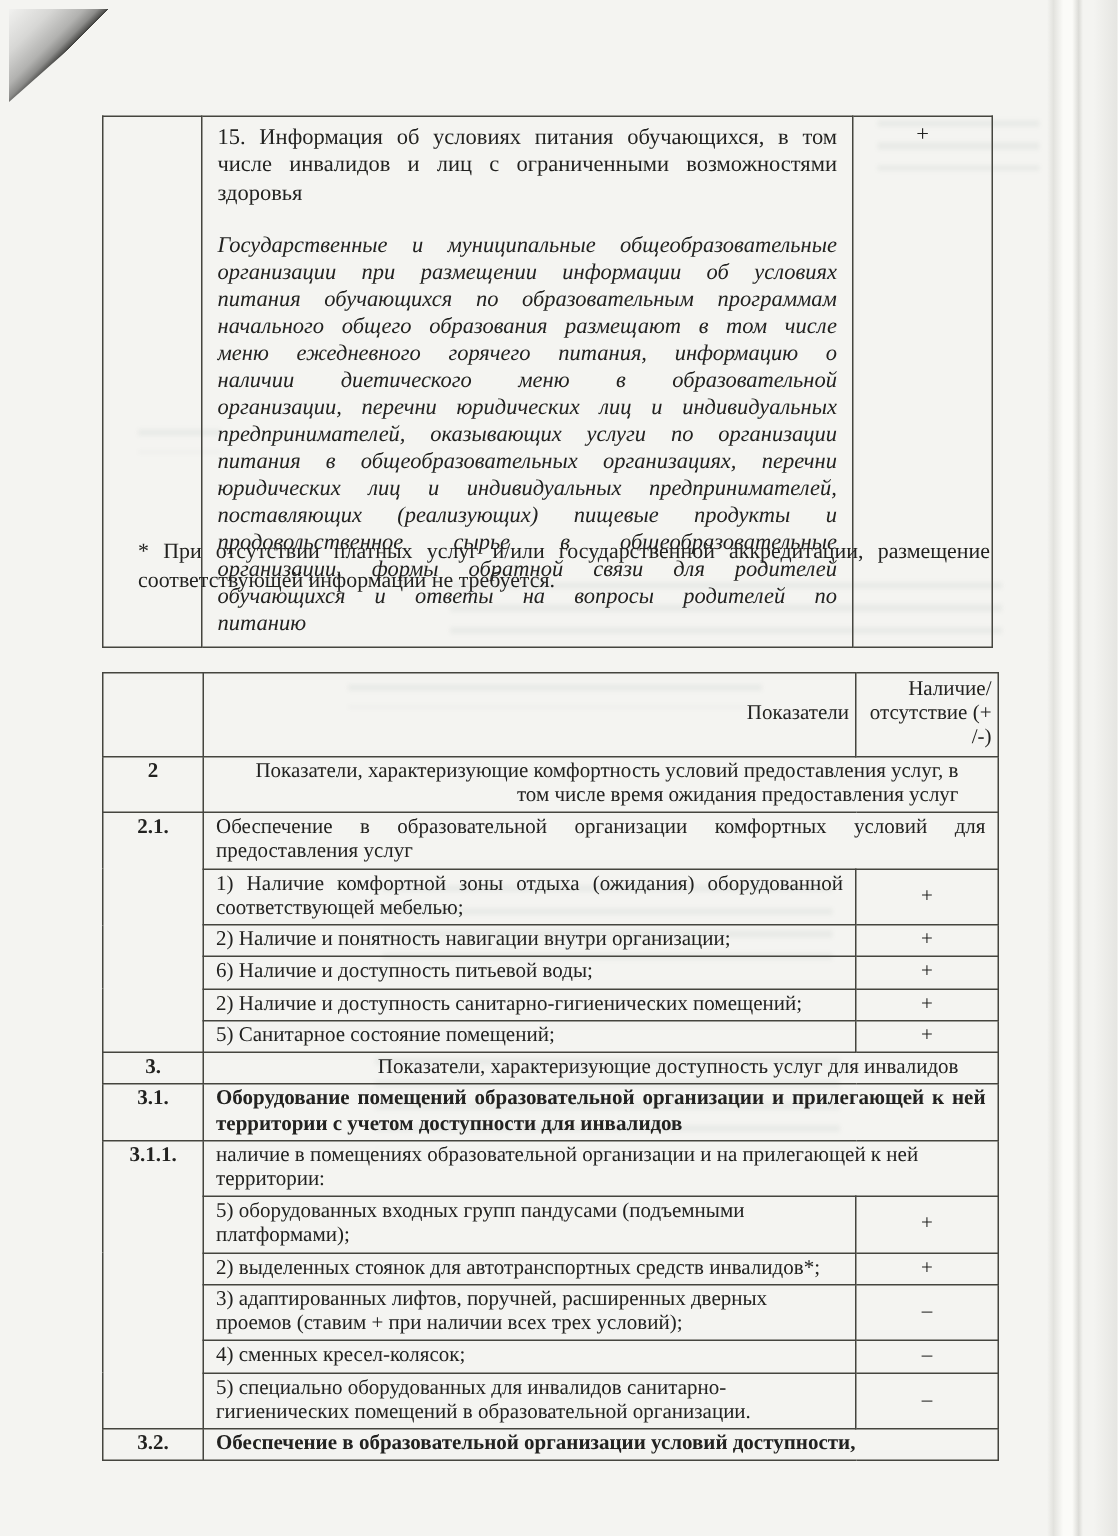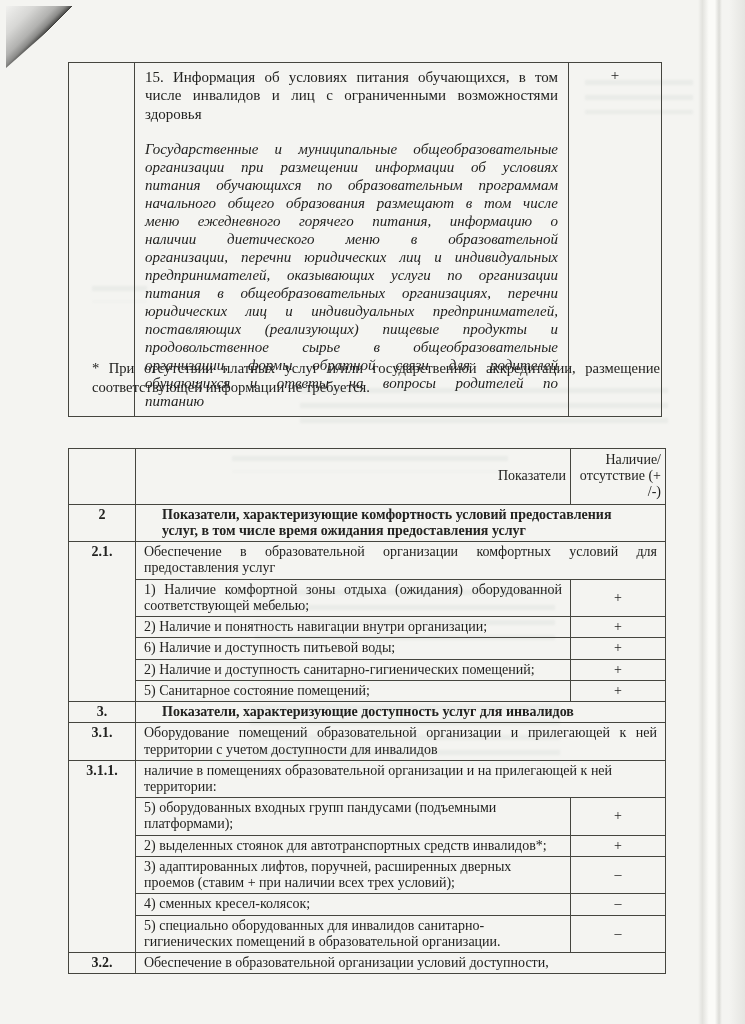--- a/index.html
+++ b/index.html
@@ -25,41 +25,41 @@
     background:linear-gradient(to right,rgba(120,120,112,0) 0%,rgba(120,120,112,.12) 100%);
   }
   .ghost{
     position:absolute;opacity:.55;filter:blur(1.4px);pointer-events:none;
     background:repeating-linear-gradient(to bottom,rgba(105,125,120,.14) 0 5px,rgba(105,125,120,0) 5px 15px);
   }
   
   table{border-collapse:collapse;table-layout:fixed;background:transparent;}
   td{border:1.6px solid #45453f;}
   
-  .t1{position:absolute;left:68px;top:62px;width:593px;}
+  .t1{position:absolute;left:68px;top:77px;width:593px;}
   .t1 td{vertical-align:top;font-size:15px;line-height:1.22;}
   .t1 .content{padding:5px 10px 6px 10px;}
   .t1 .content p{margin:0;text-align:justify;}
   .t1 .content .note{
     margin-top:17px;font-style:italic;word-spacing:.38em;line-height:1.2;
   }
   .t1 .plus{text-align:center;padding-top:3px;}
   
   .footnote{position:absolute;left:92px;top:359px;width:568px;font-size:14.6px;line-height:1.28;}
   .footnote p{margin:0;}
   .footnote .l1{text-align:justify;}
   .footnote b{font-weight:bold;}
   
   .t2{position:absolute;left:68px;top:448px;width:597px;}
   .t2 td{font-size:14px;line-height:1.16;padding:2px 8px;vertical-align:top;}
   .t2 .num{font-weight:bold;text-align:center;padding:2px 2px;}
   .t2 .hdr td{text-align:right;vertical-align:middle;padding:3px 4px;font-weight:normal;}
-  .t2 .sec{font-weight:bold;text-align:left;padding:2px 26px;}
+  .t2 .sec{font-weight:normal;text-align:right;padding:2px 26px;}
   .t2 .jus{text-align:justify;}
-  .t2 .bld{font-weight:normal;}
+  .t2 .bld{font-weight:bold;}
   .t2 .val{text-align:center;vertical-align:middle;padding:2px 2px;}
 </style>
 </head>
 <body>
 
 <div class="corner-fold"></div>
 <div class="page-edge-band"></div>
 <div class="edge-shadow"></div>
 <div class="ghost" style="left:585px;top:80px;width:108px;height:34px;"></div>
 <div class="ghost" style="left:92px;top:286px;width:55px;height:16px;"></div>

